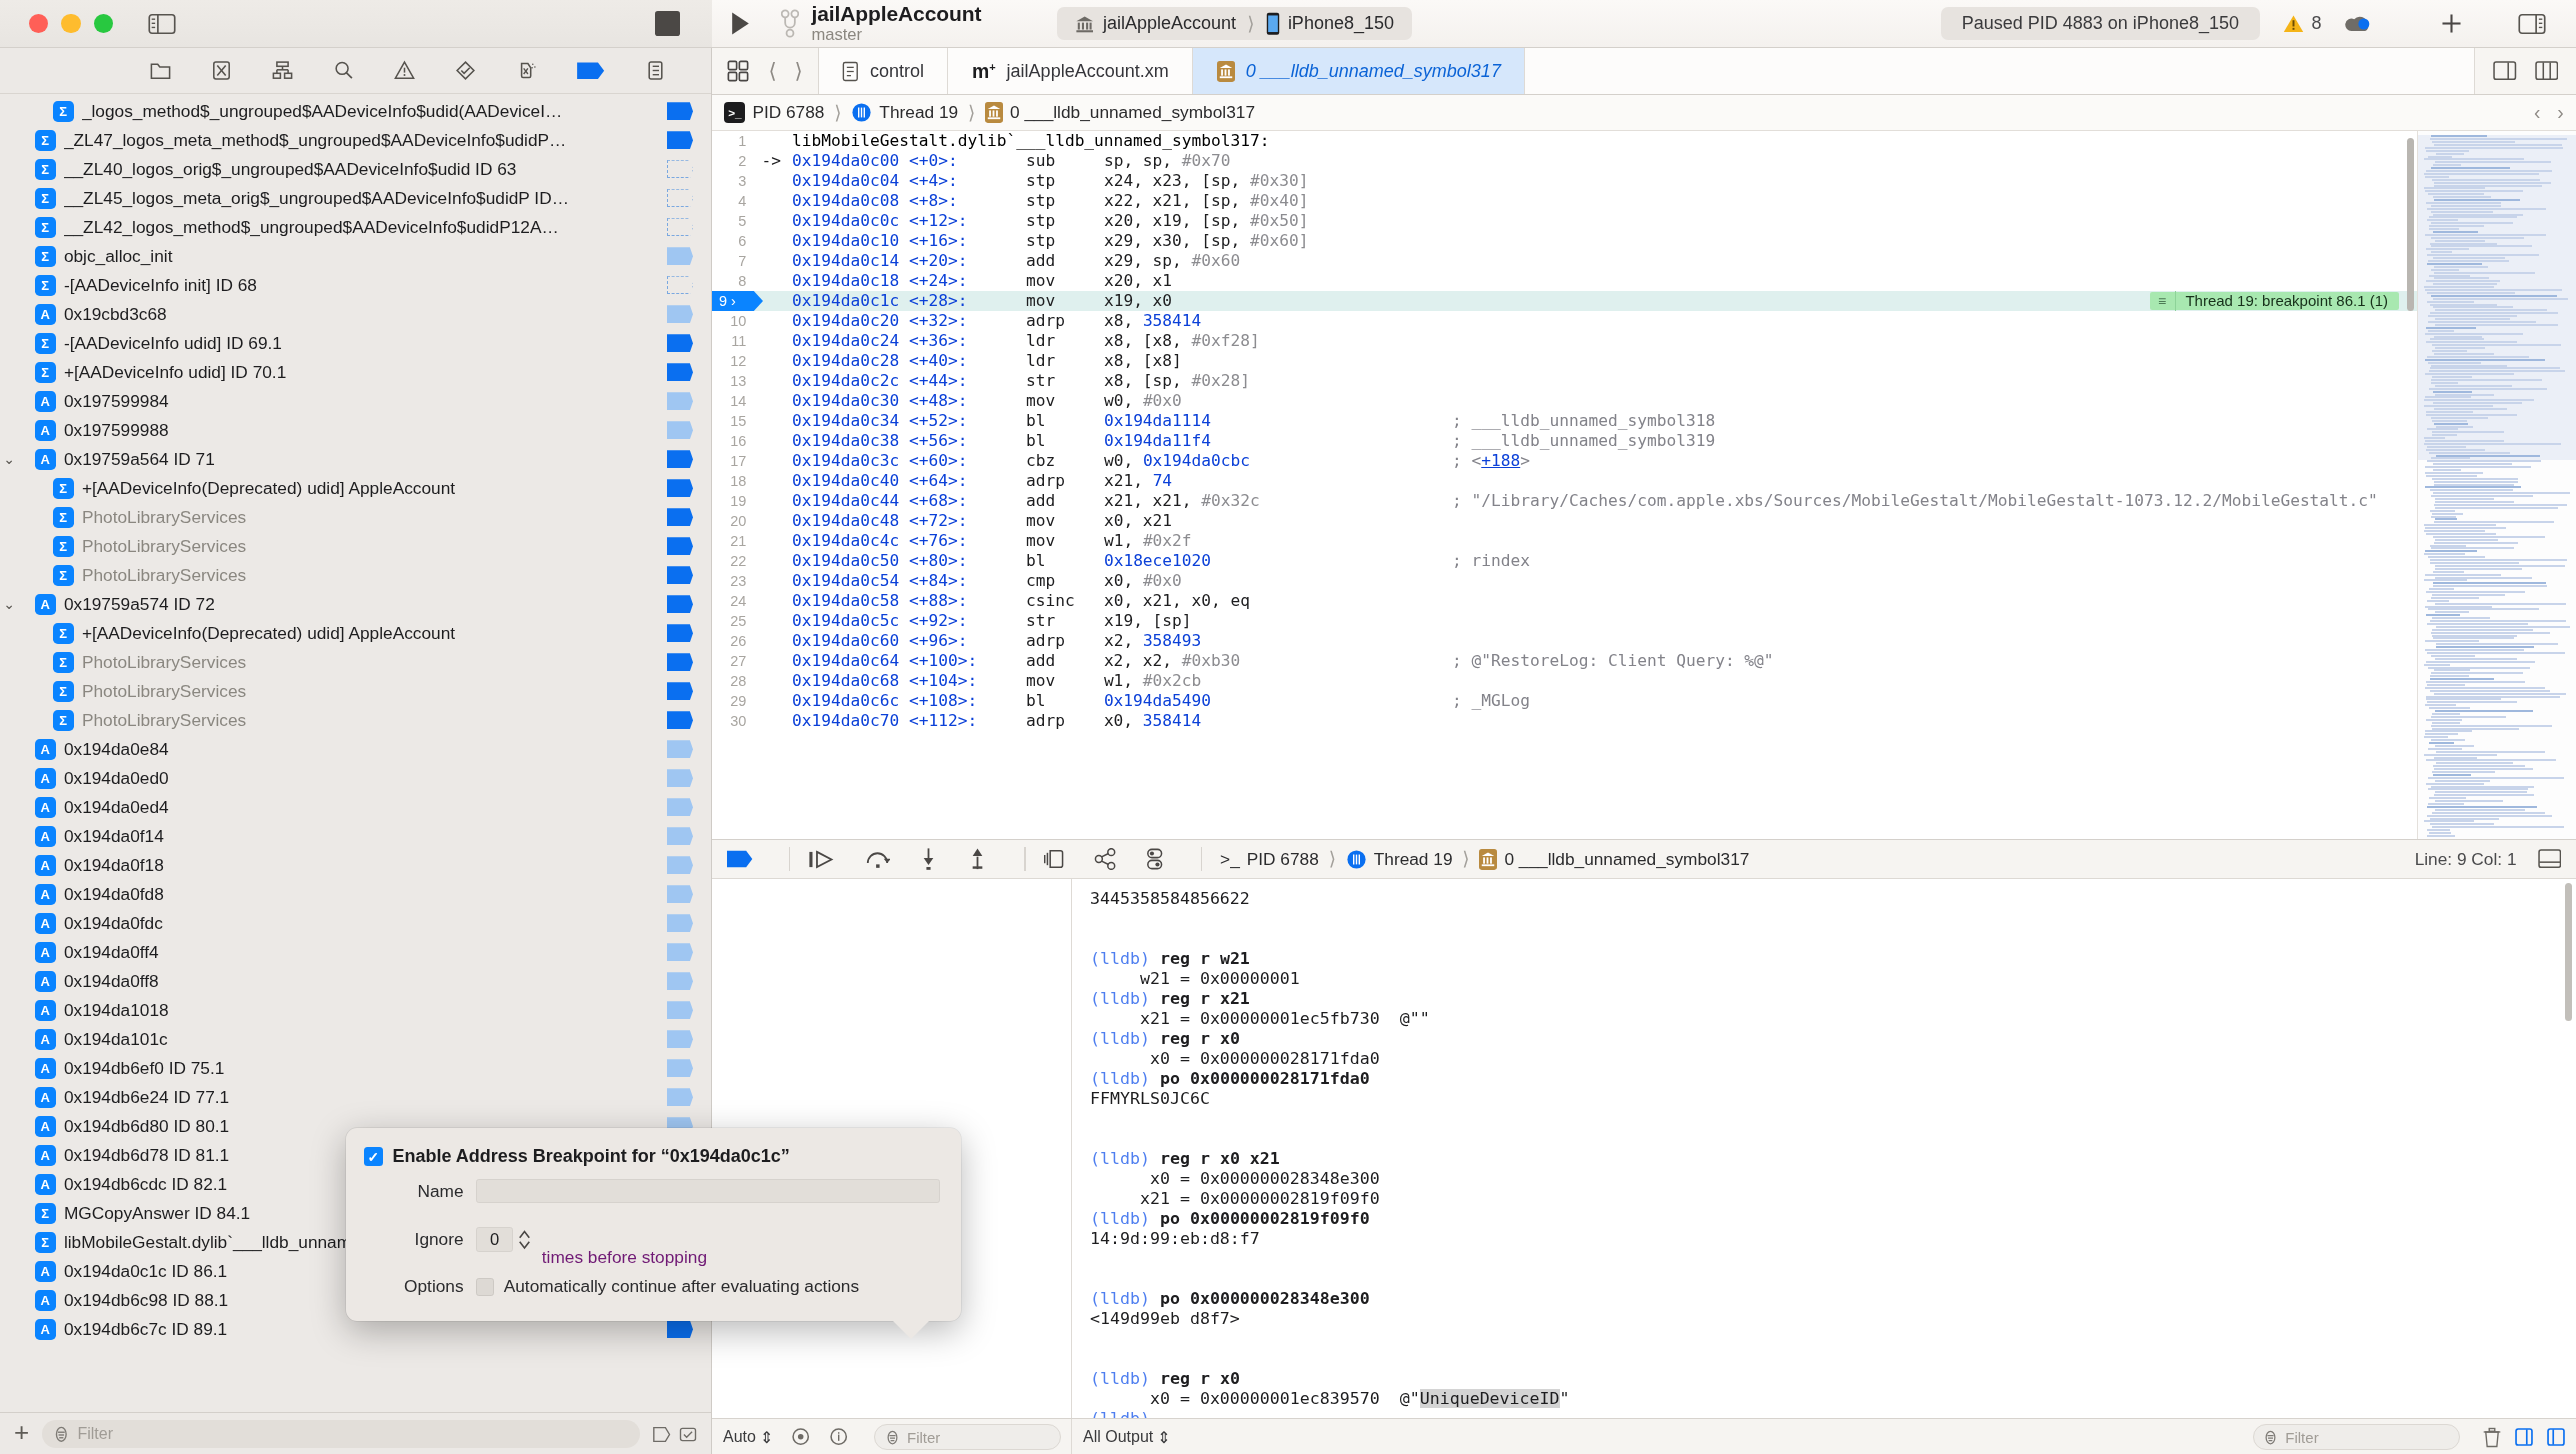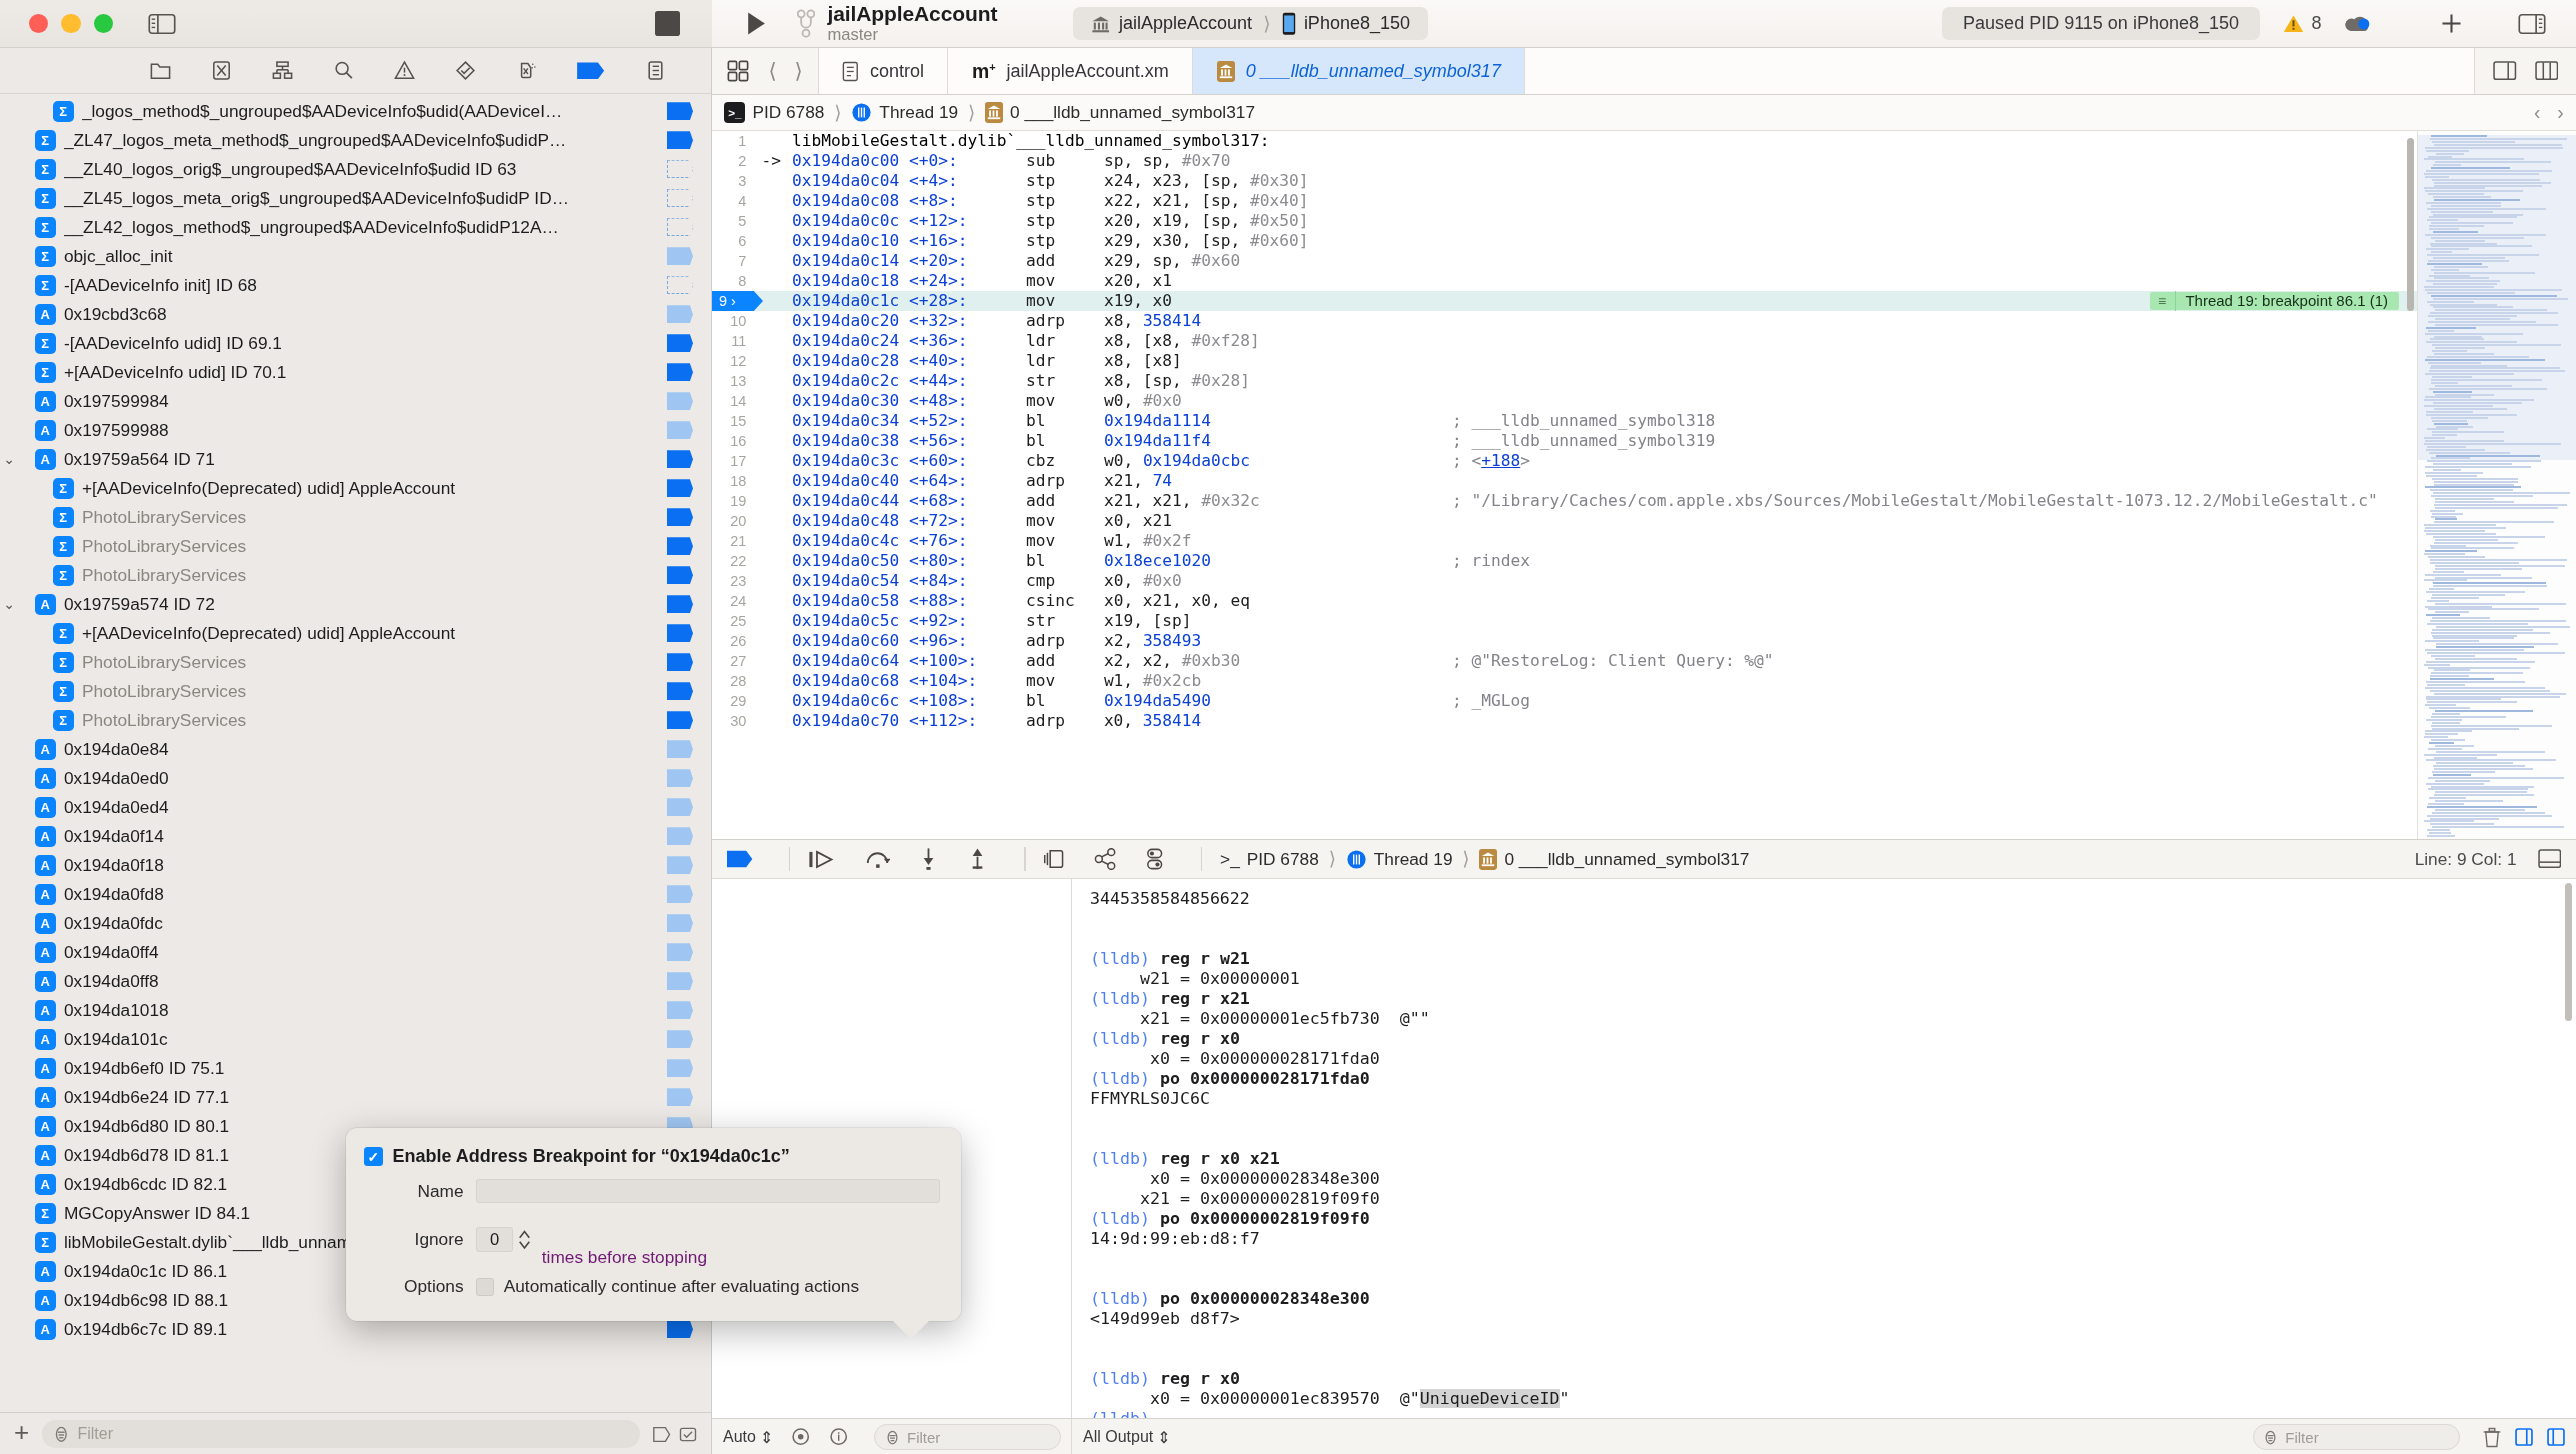--- a/index.html
+++ b/index.html
@@ -21,21 +21,21 @@
     position: relative;
   }
   .tb-left { width: 712px; height:100%; display:flex; align-items:center; padding-left: 29px; gap:15px;
              background: linear-gradient(#eeebe7,#e8e5e1); }
   .traffic { display:flex; gap: 13px; align-items:center; }
   .tl { width: 19.4px; height:19.4px; border-radius:50%; }
   .tl.red    { background:#ff5f57; }
   .tl.yellow { background:#febc2e; }
   .tl.green  { background:#28c840; }
   .sidebar-toggle-icon { margin-left: 19.4px; }
-  .tb-center { flex:1; display:flex; align-items:center; height:100%; padding-left:16px; position:relative;
+  .tb-center { flex:1; display:flex; align-items:center; height:100%; padding-left:0px; position:relative;
                background: linear-gradient(#fbf9f7,#f4f1ee); }
   .stop-btn { width: 25px; height:25px; background:#4b4845; border-radius:2.8px; margin-left:-131px;}
   .run-btn  { margin-left: 44px; }
   .scheme-block { display:flex; align-items:center; margin-left: 30px; gap: 12.4px;}
   .branch-icon { opacity:.55; }
   .scheme-names { display:flex; flex-direction:column; line-height:1.12; }
   .scheme-title { font-size: 21px; font-weight: 700; color:#1d1d1f; letter-spacing:-0.1px;}
   .scheme-branch { font-size: 16.6px; color: #8b8780; }
   .dest-pill {
     margin-left: 76px;
@@ -286,21 +286,21 @@
         <span>jailAppleAccount</span>
         <span class="chev-sep">⟩</span>
         <span>
           <svg width="14" height="23.5" viewBox="0 0 20 34">
               <rect x="1" y="1" width="18" height="32" rx="3" fill="#1d1d1f"></rect>
               <rect x="3" y="5" width="14" height="24" fill="#5aa9f0"></rect>
             </svg>
         </span>
         <span>iPhone8_150</span>
       </div>
-      <div class="status-pill">Paused PID 9115 on iPhone8_150</div>
+      <div class="status-pill">Paused PID 4883 on iPhone8_150</div>
       <div class="warn-group">
         <span>
           <svg width="21" height="19.4" viewBox="0 0 30 28">
               <path d="M15 2 L29 26 H1 Z" fill="#f5b417"></path>
               <rect x="13.6" y="9" width="2.8" height="9" fill="#6b4c02"></rect>
               <rect x="13.6" y="20" width="2.8" height="2.8" fill="#6b4c02"></rect>
             </svg>
         </span>
         <span>8</span>
       </div>

